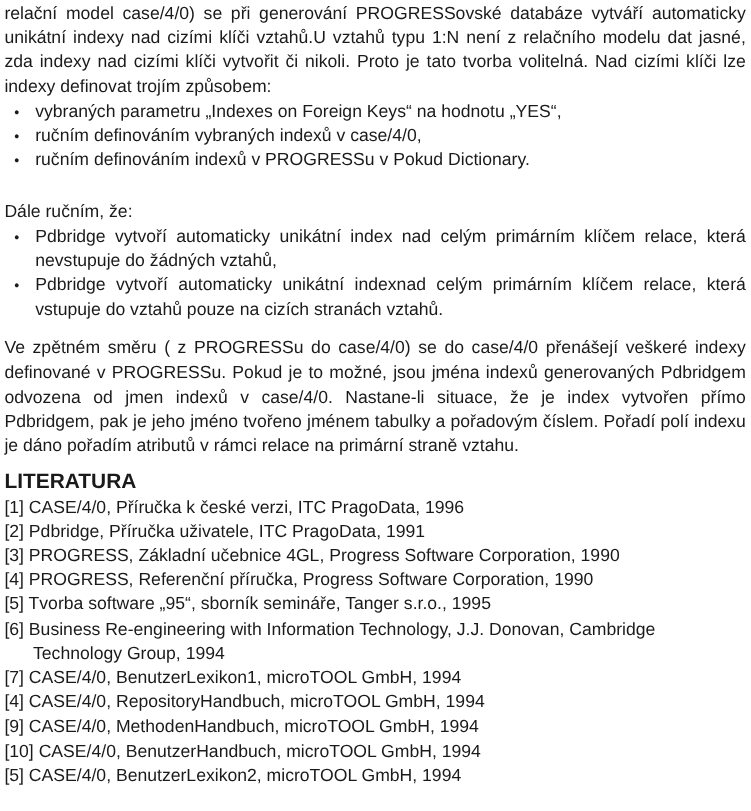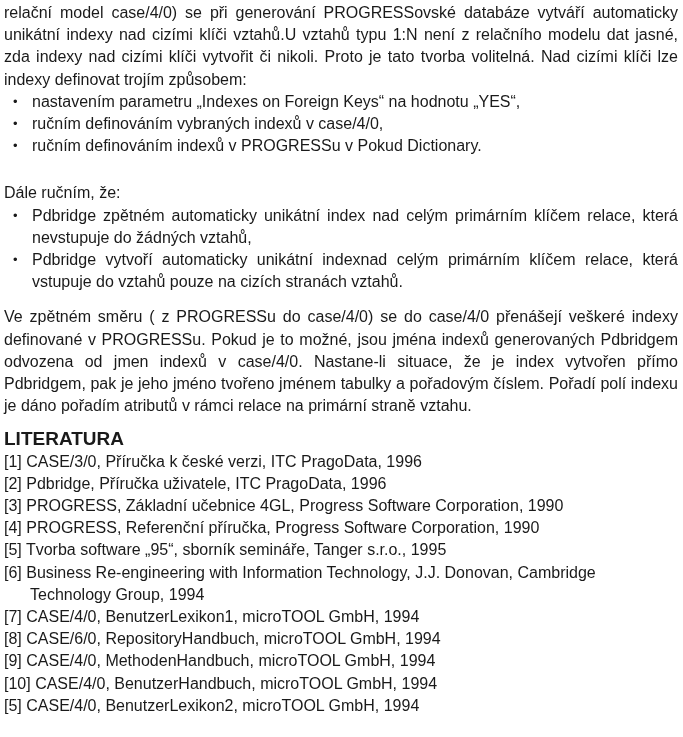--- a/index.html
+++ b/index.html
@@ -51,70 +51,70 @@
 <body>
 
 <div class="page">
 
   <p class="justify">relační model case/4/0) se při generování PROGRESSovské databáze vytváří automaticky unikátní indexy nad cizími klíči vztahů.U vztahů typu 1:N není z relačního modelu dat jasné, zda indexy nad cizími klíči vytvořit či nikoli. Proto je tato tvorba volitelná. Nad cizími klíči lze indexy definovat trojím způsobem:</p>
 
   <div class="bullets">
 
       <div class="bullet-item">
         <span class="bullet-icon">•</span>
-        <span class="bullet-text">nastavením parametru „Indexes on Foreign Keys“ na hodnotu „YES“,</span>
+        <span class="bullet-text">vybraných parametru „Indexes on Foreign Keys“ na hodnotu „YES“,</span>
       </div>
 
       <div class="bullet-item">
         <span class="bullet-icon">•</span>
         <span class="bullet-text">ručním definováním vybraných indexů v case/4/0,</span>
       </div>
 
       <div class="bullet-item">
         <span class="bullet-icon">•</span>
         <span class="bullet-text">ručním definováním indexů v PROGRESSu v Pokud Dictionary.</span>
       </div>
     </div>
 
   <p class="dale">Dále ručním, že:</p>
 
   <div class="bullets">
 
       <div class="bullet-item">
         <span class="bullet-icon">•</span>
-        <span class="bullet-text">Pdbridge zpětném automaticky unikátní index nad celým primárním klíčem relace, která nevstupuje do žádných vztahů,</span>
+        <span class="bullet-text">Pdbridge vytvoří automaticky unikátní index nad celým primárním klíčem relace, která nevstupuje do žádných vztahů,</span>
       </div>
 
       <div class="bullet-item">
         <span class="bullet-icon">•</span>
         <span class="bullet-text">Pdbridge vytvoří automaticky unikátní indexnad celým primárním klíčem relace, která vstupuje do vztahů pouze na cizích stranách vztahů.</span>
       </div>
     </div>
 
   <p class="justify para3">Ve zpětném směru ( z PROGRESSu do case/4/0) se do case/4/0 přenášejí veškeré indexy definované v PROGRESSu. Pokud je to možné, jsou jména indexů generovaných Pdbridgem odvozena od jmen indexů v case/4/0. Nastane-li situace, že je index vytvořen přímo Pdbridgem, pak je jeho jméno tvořeno jménem tabulky a pořadovým číslem. Pořadí polí indexu je dáno pořadím atributů v rámci relace na primární straně vztahu.</p>
 
   <h2 class="literatura-heading">LITERATURA</h2>
 
   <div class="refs">
 
-      <div class="ref-item">[1] CASE/3/0, Příručka k české verzi, ITC PragoData, 1996</div>
+      <div class="ref-item">[1] CASE/4/0, Příručka k české verzi, ITC PragoData, 1996</div>
 
-      <div class="ref-item">[2] Pdbridge, Příručka uživatele, ITC PragoData, 1996</div>
+      <div class="ref-item">[2] Pdbridge, Příručka uživatele, ITC PragoData, 1991</div>
 
       <div class="ref-item">[3] PROGRESS, Základní učebnice 4GL, Progress Software Corporation, 1990</div>
 
       <div class="ref-item">[4] PROGRESS, Referenční příručka, Progress Software Corporation, 1990</div>
 
       <div class="ref-item">[5] Tvorba software „95“, sborník semináře, Tanger s.r.o., 1995</div>
 
       <div class="ref-item">[6] Business Re-engineering with Information Technology, J.J. Donovan, Cambridge Technology Group, 1994</div>
 
       <div class="ref-item">[7] CASE/4/0, BenutzerLexikon1, microTOOL GmbH, 1994</div>
 
-      <div class="ref-item">[8] CASE/6/0, RepositoryHandbuch, microTOOL GmbH, 1994</div>
+      <div class="ref-item">[4] CASE/4/0, RepositoryHandbuch, microTOOL GmbH, 1994</div>
 
       <div class="ref-item">[9] CASE/4/0, MethodenHandbuch, microTOOL GmbH, 1994</div>
 
       <div class="ref-item">[10] CASE/4/0, BenutzerHandbuch, microTOOL GmbH, 1994</div>
 
       <div class="ref-item">[5] CASE/4/0, BenutzerLexikon2, microTOOL GmbH, 1994</div>
     </div>
 
 </div>
 

